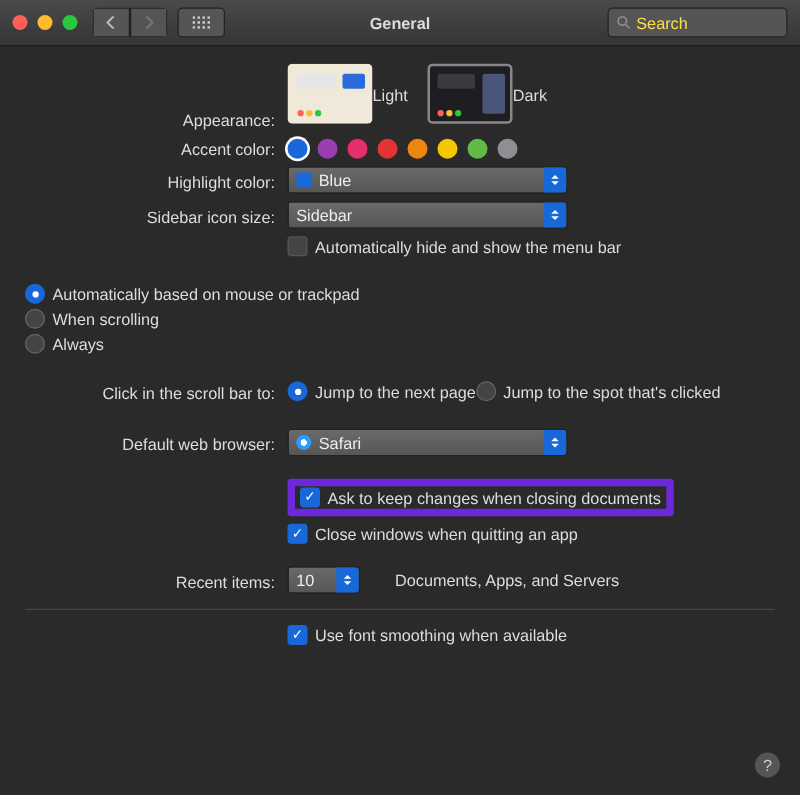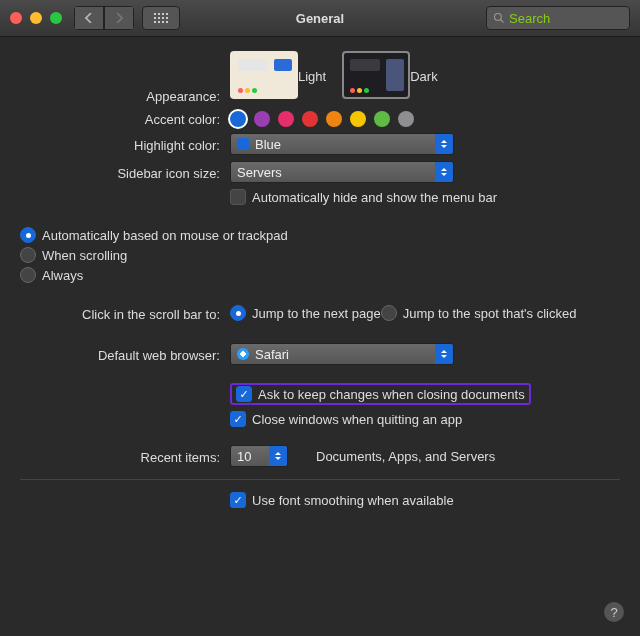--- a/index.html
+++ b/index.html
@@ -45,21 +45,21 @@
   .rb{width:14px;height:14px;border:1px solid #666;border-radius:50%;background:#444;margin-right:6px;display:flex;align-items:center;justify-content:center;flex:0 0 14px}
   .rb.ck{background:#1968da;border-color:#1968da}
   .rb.ck::after{content:"";width:5px;height:5px;background:#fff;border-radius:50%}
   .section-gap{height:12px}
   .finetxt{font-size:11px;color:#999;margin-left:22px;max-width:340px;line-height:1.35;margin-top:2px}
   .safari-ico{width:12px;height:12px;border-radius:50%;background:radial-gradient(circle at center,#fff 30%,#2d9cff 31%);margin-right:6px;display:inline-block}
   .helpbtn{width:20px;height:20px;border-radius:50%;background:#555;color:#ccc;display:flex;align-items:center;justify-content:center;font-size:13px;position:absolute;right:16px;bottom:14px}
   .num-select{width:56px}
   .num-select span{flex:1}
   hr.sep{border:none;border-top:1px solid #444;margin:12px 0}
-  .callout{border:2px solid #6d28d9;border-radius:3px;padding:1px 4px;display:inline-flex;align-items:flex-end}
+  .callout{border:6px solid #6d28d9;border-radius:3px;padding:1px 4px;display:inline-flex;align-items:flex-end}
 </style>
 </head>
 <body>
 
 <div class="titlebar">
   <div class="traffic">
     <div class="tl red"></div>
     <div class="tl yellow"></div>
     <div class="tl green"></div>
   </div>
@@ -92,21 +92,21 @@
           <rect x="12" y="8" width="2" height="2"></rect>
         </g>
       </svg>
   </div>
   <div class="title">General</div>
   <div class="search">
     <svg viewBox="0 0 16 16">
         <circle cx="6.5" cy="6.5" r="4.5" fill="none" stroke="#999" stroke-width="1.5"></circle>
         <line x1="10" y1="10" x2="14" y2="14" stroke="#999" stroke-width="1.5"></line>
       </svg>
-    <span style="color:#84cc16">Search</span>
+    <span style="color:#fde047">Search</span>
   </div>
 </div>
 
 <div class="content">
 
   <div class="row rtop">
     <div class="lab" style="padding-top:38px">Appearance:</div>
     <div class="val">
       <div class="thumb">
         <div class="thumbimg thumb-light">
@@ -155,21 +155,21 @@
         <span>Blue</span>
         <div class="arrows"></div>
       </div>
     </div>
   </div>
 
   <div class="row">
     <div class="lab">Sidebar icon size:</div>
     <div class="val">
       <div class="select">
-        <span>Servers</span>
+        <span>Sidebar</span>
         <div class="arrows"></div>
       </div>
     </div>
   </div>
 
   <div class="row">
     <div class="lab"></div>
     <div class="val">
       <div class="check">
         <div class="cb"></div>

